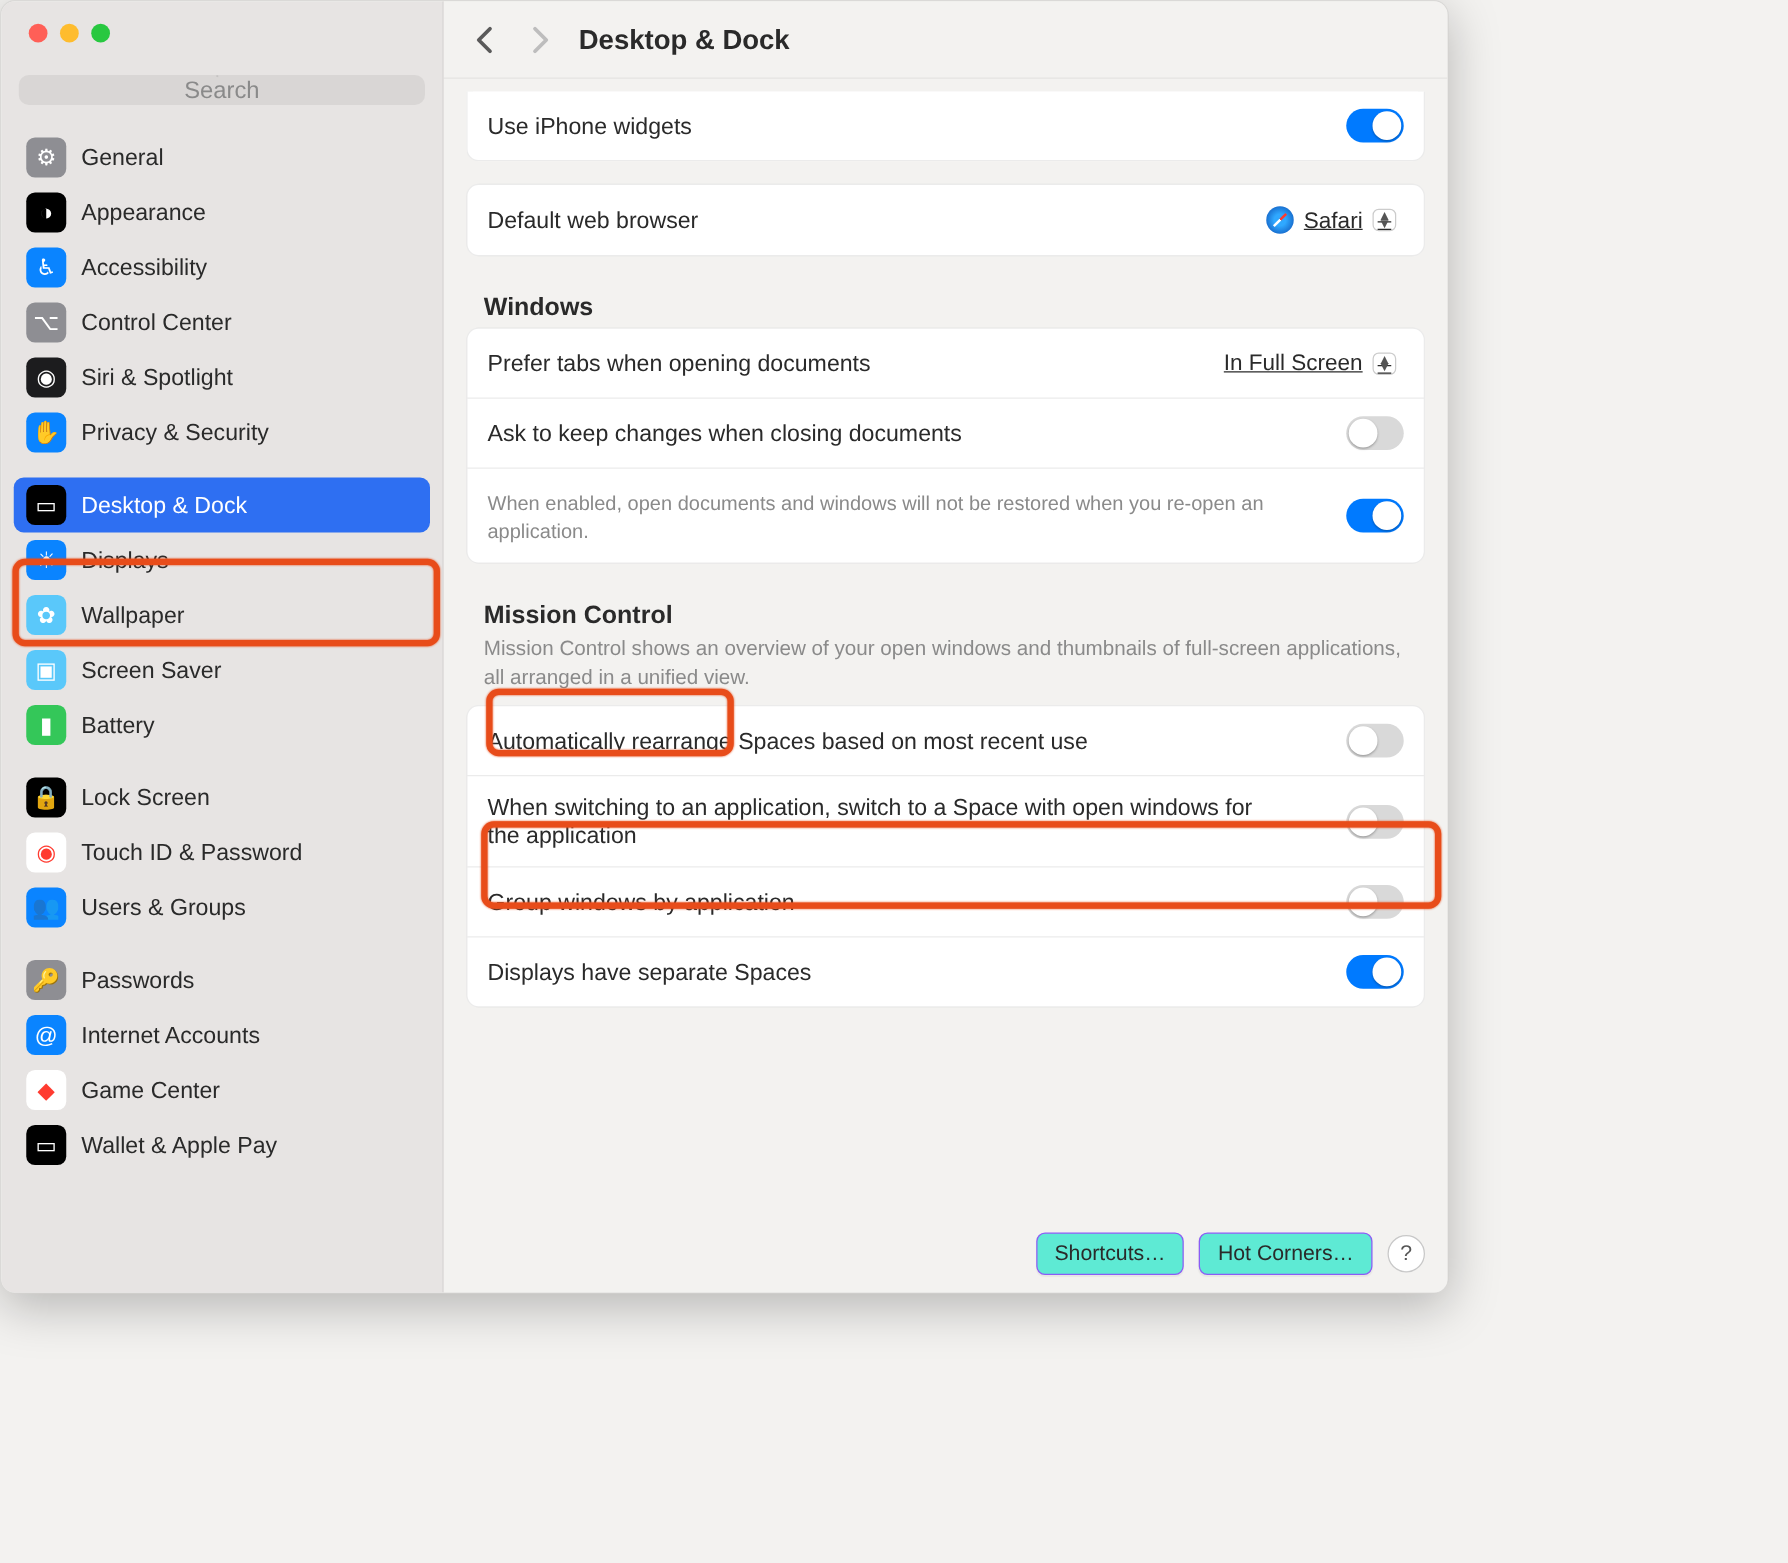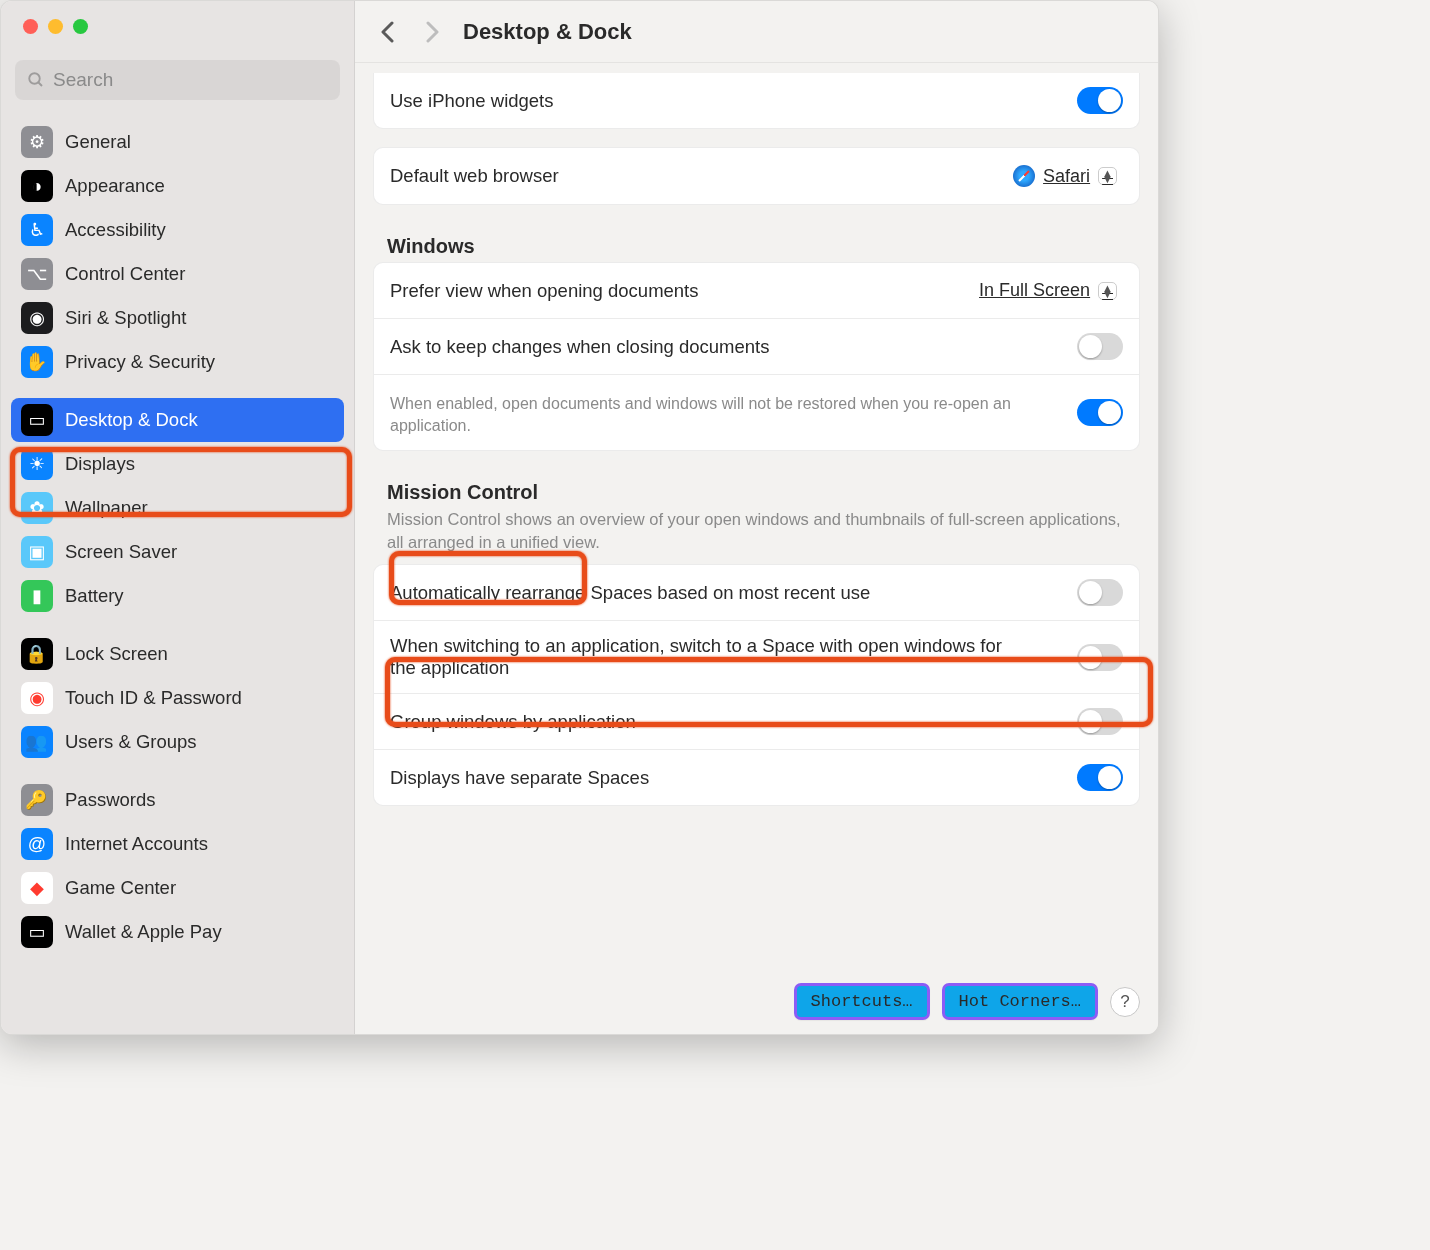--- a/index.html
+++ b/index.html
@@ -30,23 +30,23 @@
   display: flex;
   flex-direction: column;
 }
 .traffic { display:flex; gap:10px; padding:18px 0 0 22px; }
 .traffic div { width:15px; height:15px; border-radius:50%; }
 .t-red{background:#ff5f57;} .t-yel{background:#febc2e;} .t-grn{background:#28c840;}
 .search {
   margin: 26px 14px 16px 14px;
   background: rgba(0,0,0,.06);
   border-radius: 8px;
-  height: 40px;
+  height: 24px;
   display:flex; align-items:center; padding:0 12px;
-  color:#8a8a8a; font-size:19px;
+  color:#8a8a8a; font-size:19px;flex-direction:column;
 }
 .search svg{margin-right:8px;opacity:.6}
 .nav { flex:1; overflow-y:auto; padding: 4px 10px; }
 .nav-group{margin-bottom:14px;}
 .nav-item{
   display:flex; align-items:center; gap:12px;
   padding:6px 10px; border-radius:8px;
   font-size:18.5px; color:#2a2a2a;
   cursor:default;
 }
@@ -95,24 +95,23 @@
   padding:3px 6px;border-radius:6px;text-decoration:underline;
 }
 .select .chev{display:flex;flex-direction:column;line-height:6px;font-size:11px;color:#555;background:#fff;border:1px solid #ccc;border-radius:5px;padding:2px 3px;}
 .safari-ico{width:22px;height:22px;border-radius:50%;background:radial-gradient(circle,#2fa8ff 30%,#0a49b0 100%);position:relative;flex-shrink:0;}
 .safari-ico::after{content:"";position:absolute;left:50%;top:50%;width:2px;height:14px;background:linear-gradient(#ff3b30 50%,#fff 50%);transform:translate(-50%,-50%) rotate(45deg);}
 
 .footer{
   position:absolute; bottom:14px; right:18px; display:flex; gap:12px; align-items:center;
 }
 .btn{
-  background:#0ea5e9;border:3px solid #8b5cf6;border-radius:7px;
+  background:#5eead4;border:1px solid #8b5cf6;border-radius:7px;
   padding:6px 14px;font-size:17px;color:#2a2a2a;
   box-shadow:0 1px 1px rgba(0,0,0,.05);
-  font-family:Liberation Mono, monospace;
 }
 .helpbtn{
   width:30px;height:30px;border-radius:50%;border:1px solid #c8c8c8;background:#fff;
   display:flex;align-items:center;justify-content:center;font-size:17px;color:#555;
 }
 </style>
 </head>
 <body>
 
 <div class="window">
@@ -247,21 +246,21 @@
             <span class="safari-ico"></span>
             <span>Safari</span>
             <span class="chev">▲<br>▼</span>
           </div>
         </div>
       </div>
 
       <div class="section-h">Windows</div>
       <div class="card">
         <div class="row">
-          <div class="row-label">Prefer view when opening documents</div>
+          <div class="row-label">Prefer tabs when opening documents</div>
           <div class="select">
             <span>In Full Screen</span>
             <span class="chev">▲<br>▼</span>
           </div>
         </div>
         <div class="row">
           <div class="row-label">Ask to keep changes when closing documents</div>
           <div class="toggle off">
               <div class="knob"></div>
             </div>

